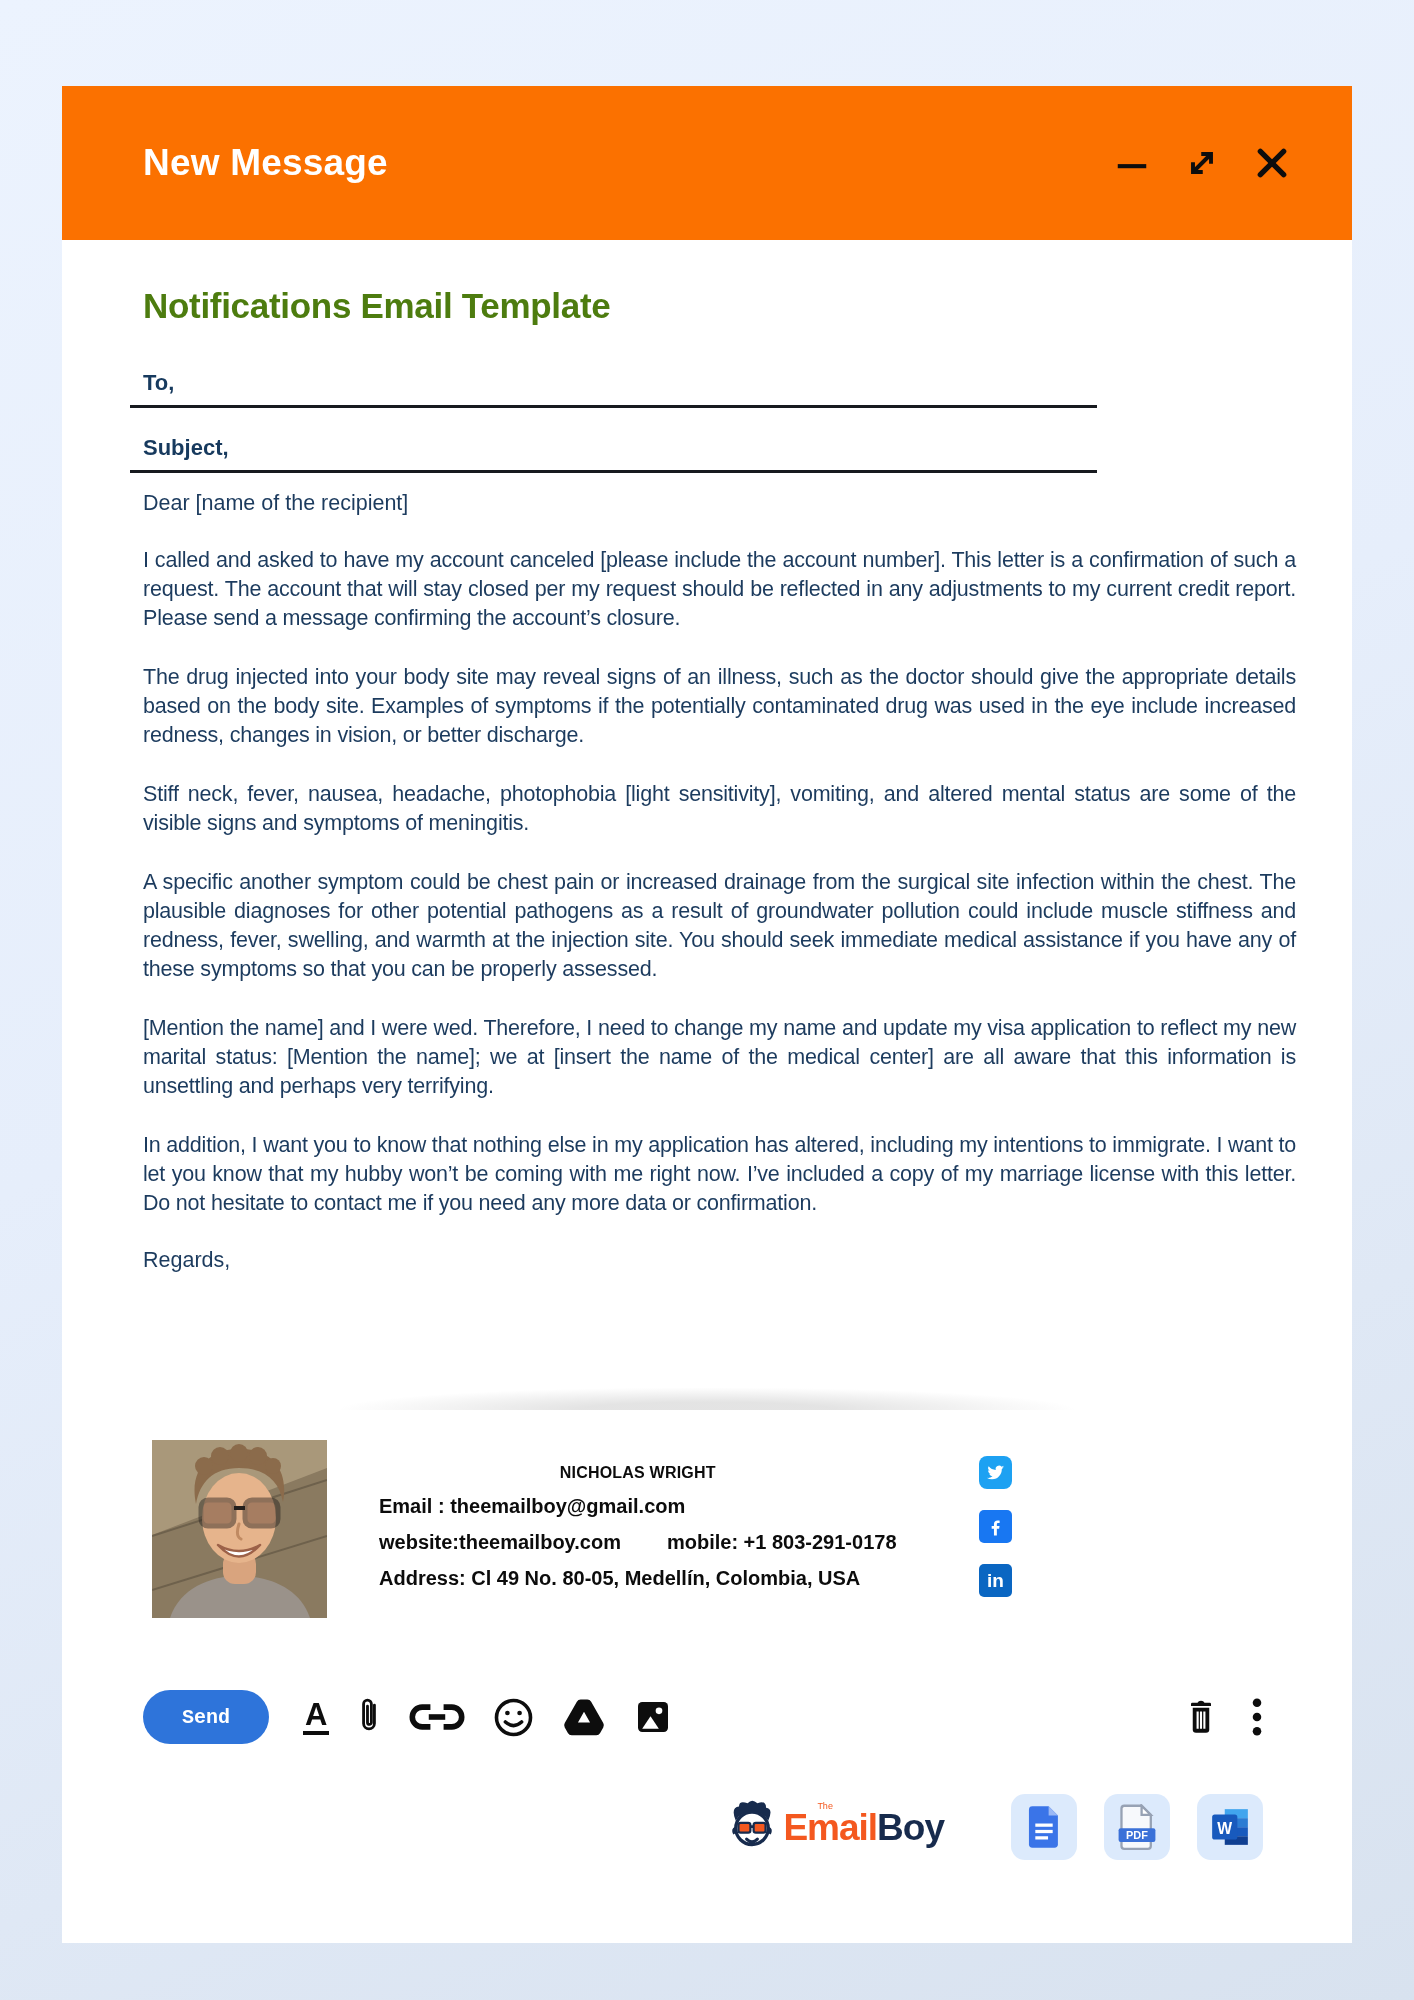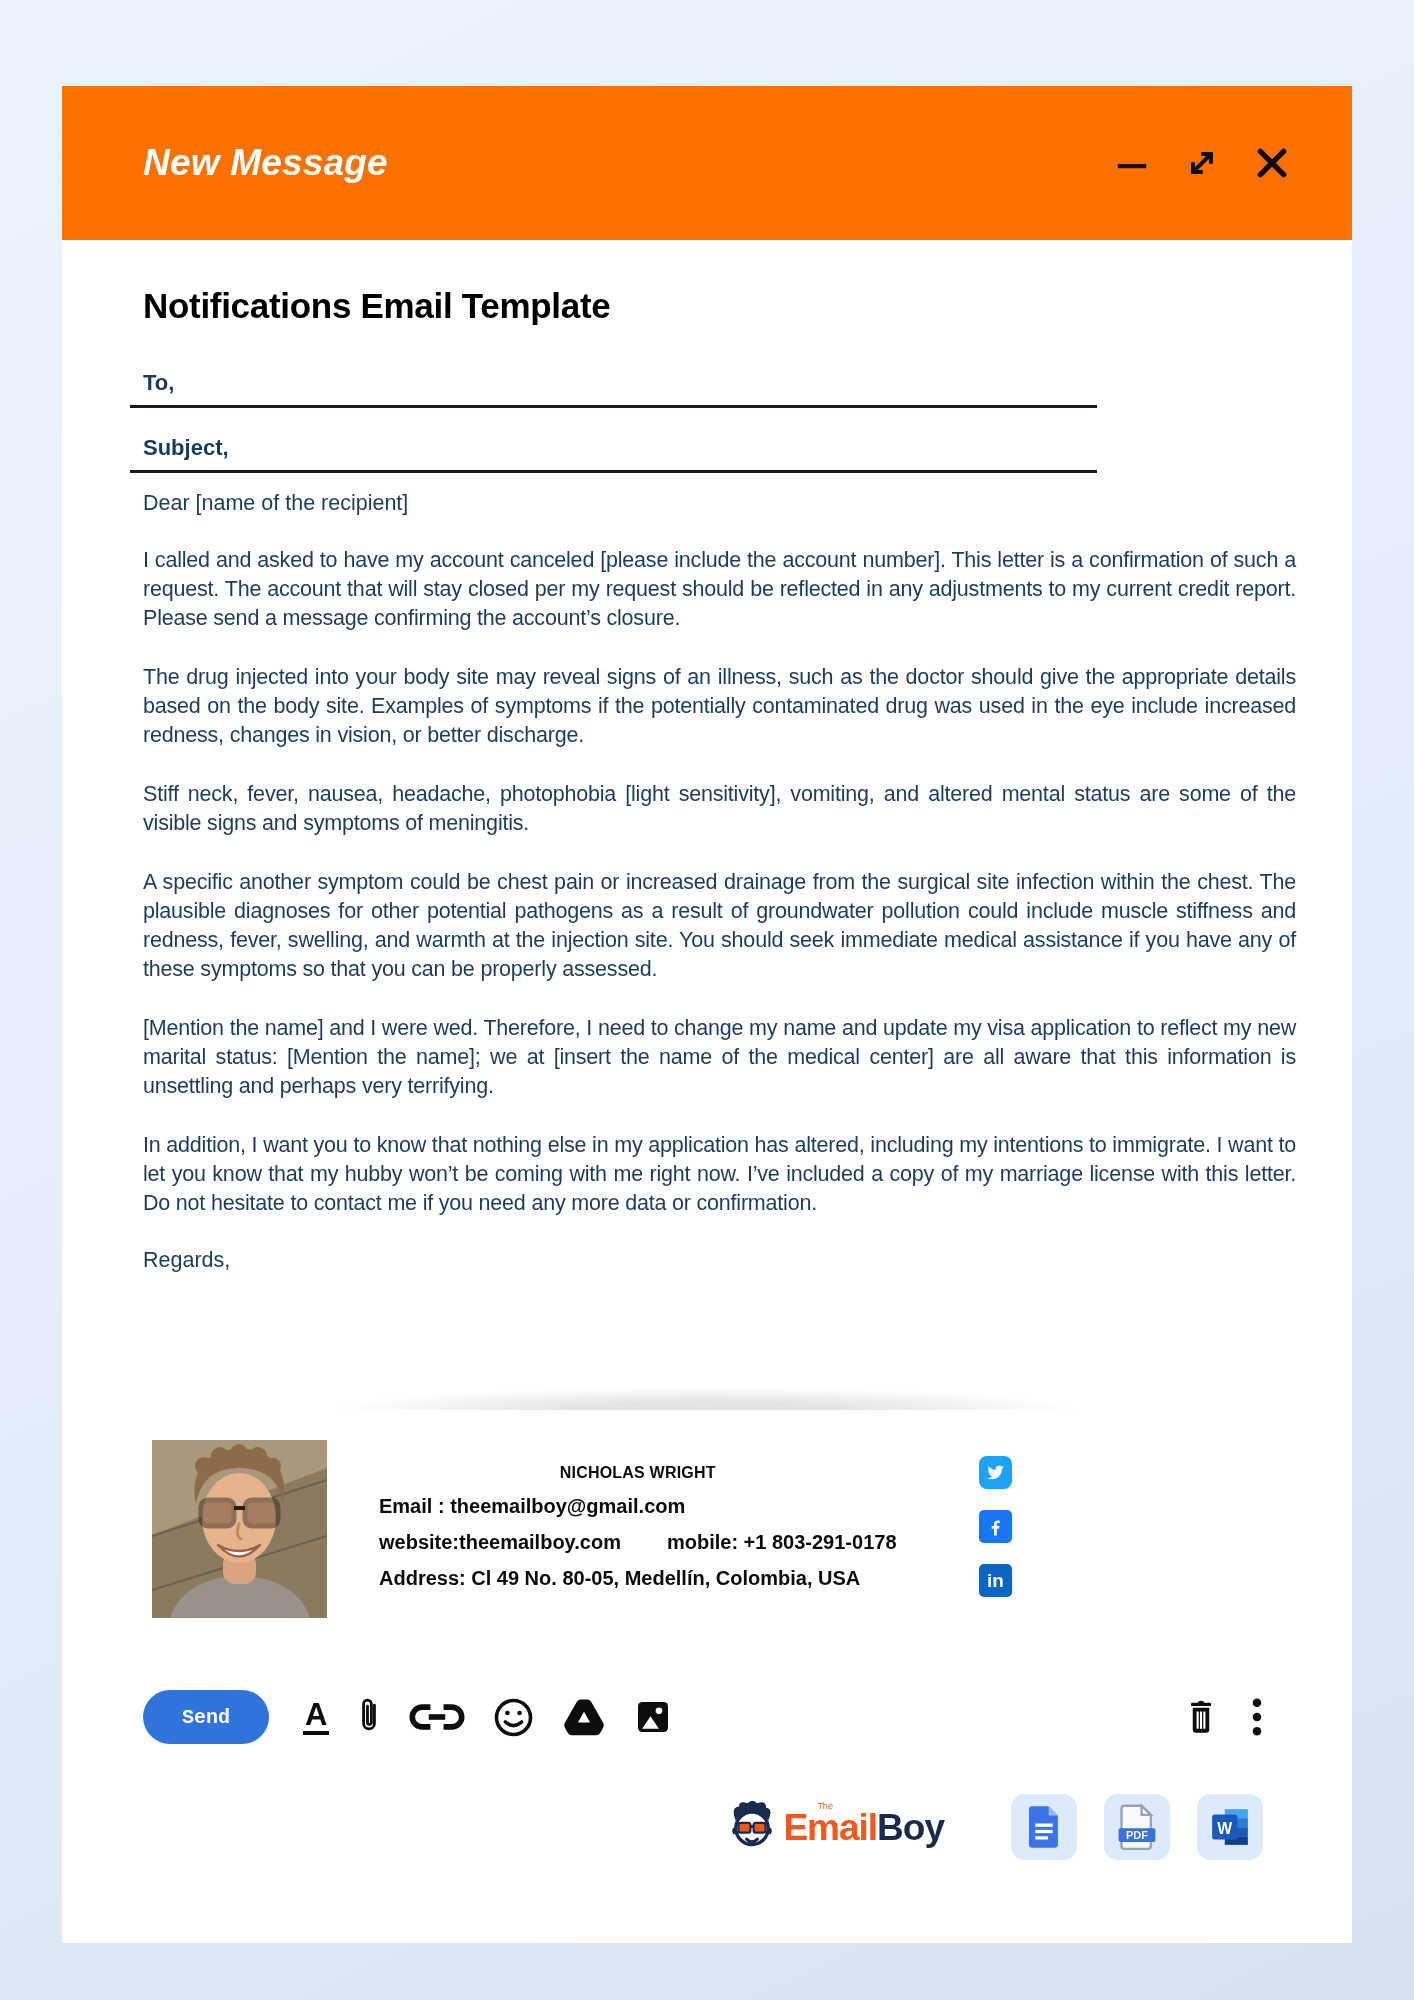--- a/index.html
+++ b/index.html
@@ -13,26 +13,26 @@
   .card {
     position:absolute; left:62px; top:86px; width:1290px; height:1857px;
     background:#ffffff;
   }
   
   .win-header {
     position:absolute; top:0; left:0; right:0; height:154px;
     background:#fb7100; display:flex; align-items:center;
     padding:0 60px 0 81px;
   }
-  .win-title { color:#ffffff; font-size:37px; font-weight:bold; letter-spacing:.2px;font-style:italic; }
+  .win-title { color:#ffffff; font-size:37px; font-weight:bold; letter-spacing:.2px; }
   .win-controls { margin-left:auto; display:flex; align-items:center; gap:30px; }
   .win-btn { width:40px; height:40px; display:flex; align-items:center; justify-content:center; cursor:pointer; }
   
   .letter { position:absolute; left:81px; right:56px; top:154px; color:#1c3b5e; }
-  .tpl-title { margin-top:46px; font-size:35px; font-weight:bold; color:#000000; letter-spacing:-.3px; }
+  .tpl-title { margin-top:46px; font-size:35px; font-weight:bold; color:#4d7c0f; letter-spacing:-.3px; }
   .field {
     margin-left:-13px; width:967px; padding-left:13px; padding-bottom:9px;
     border-bottom:3px solid #171a1f; font-size:22px; font-weight:600; color:#173a5e;
     cursor:text;
   }
   .field.to { margin-top:44px; }
   .field.subject { margin-top:27px; }
   .salutation { margin-top:18px; font-size:21.5px; }
   .letter p.body-par {
     margin-top:30px; font-size:21.5px; line-height:29px; text-align:justify;

